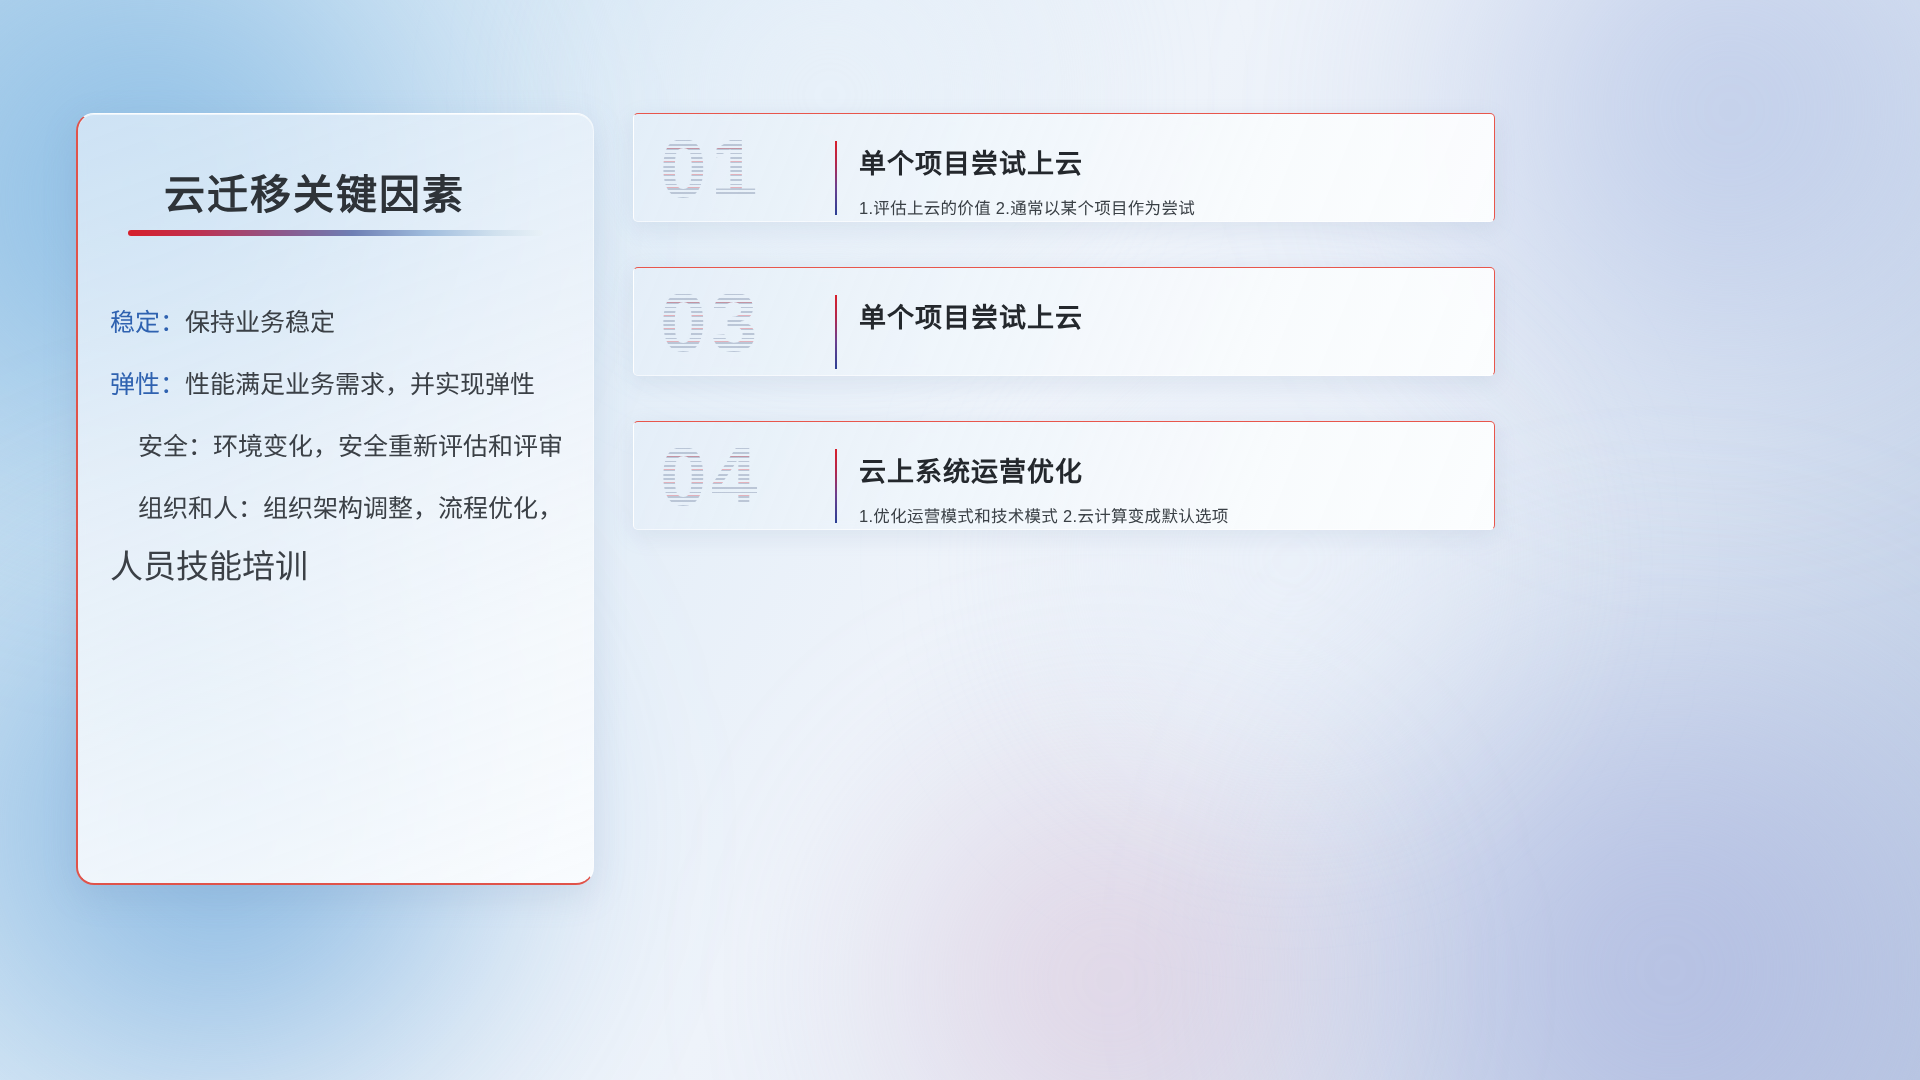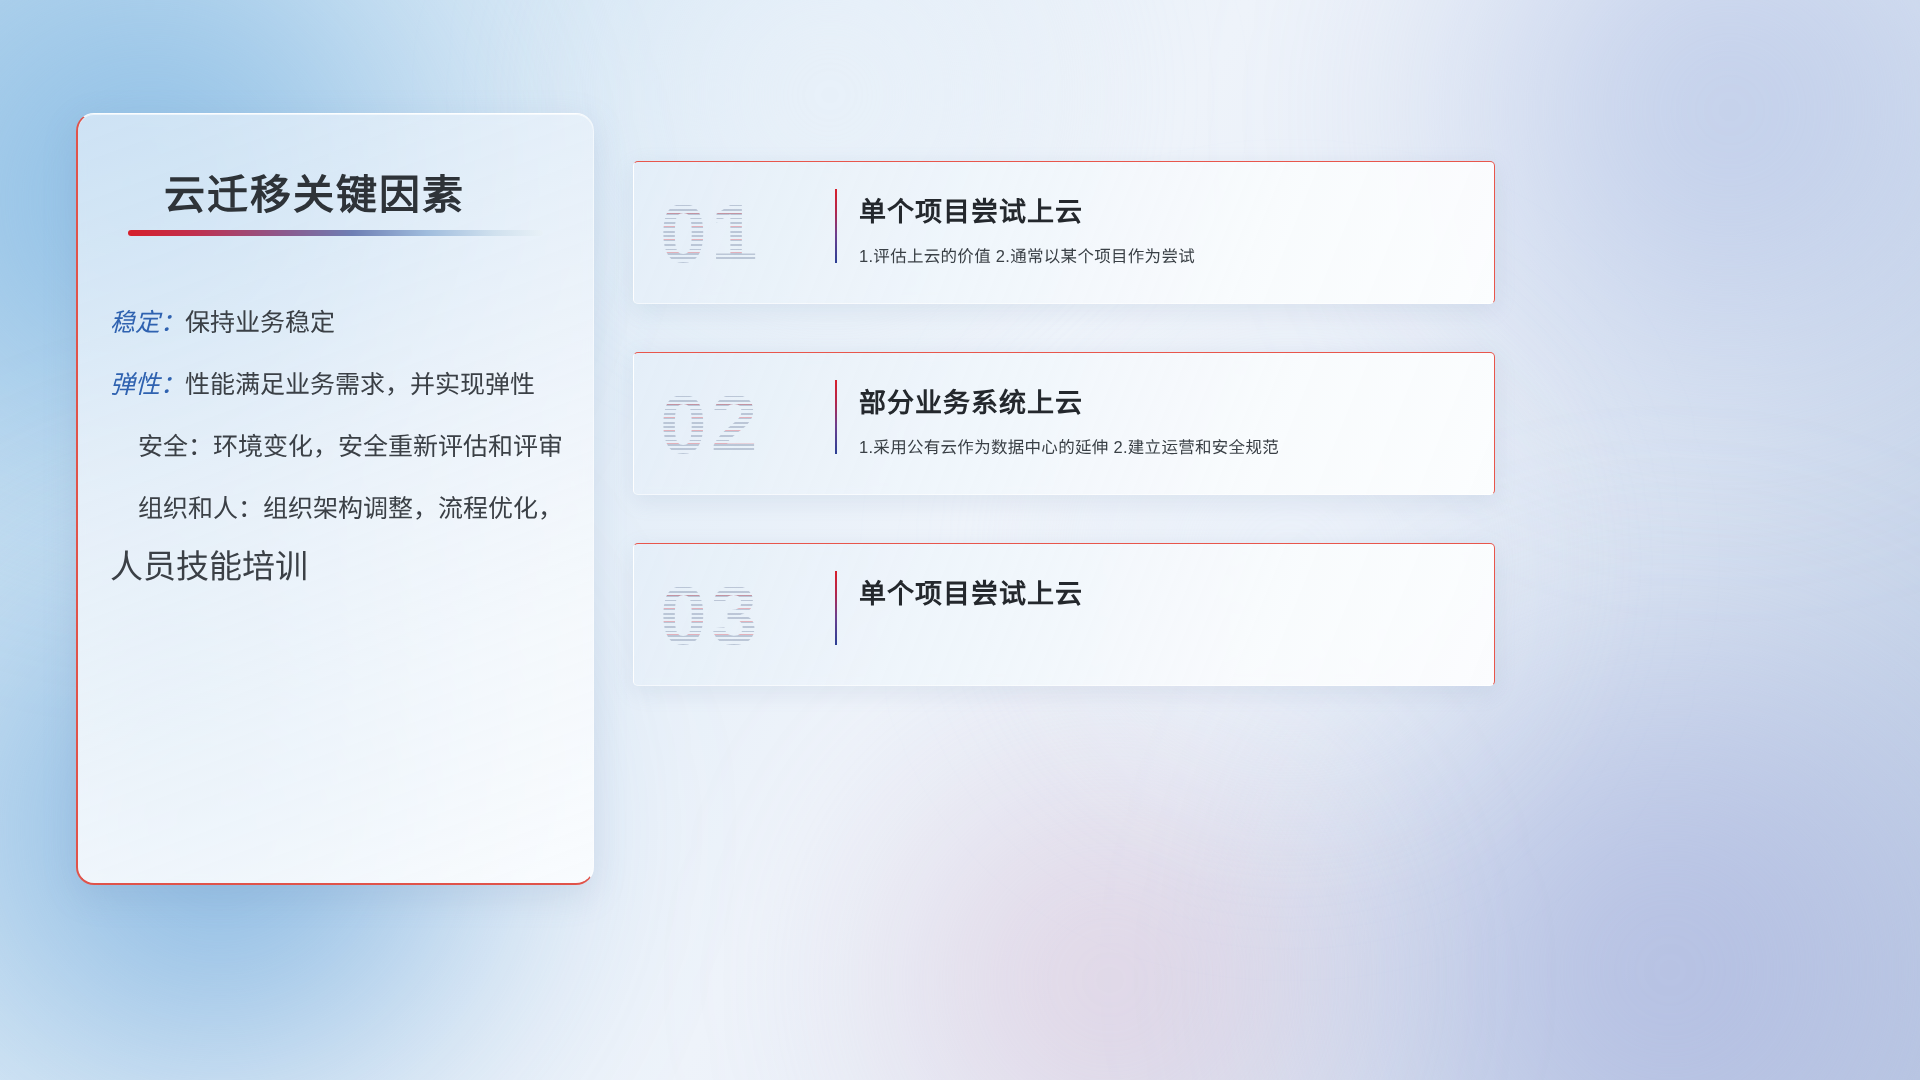--- a/index.html
+++ b/index.html
@@ -59,40 +59,39 @@
     background:linear-gradient(90deg,#d61f2b 0%,#c0304f 16%,#8a5a8e 38%,
                                #6e7fb4 54%,#9fbcdd 72%,#cfe0ee 88%,#e8f1f7 100%);
   }
   #factor-list{ position:absolute; left:32px; top:196px; right:20px; }
   .factor-row{
     display:flex; align-items:baseline;
     font-size:25px; line-height:1; margin-bottom:37px; white-space:nowrap;
   }
   .factor-row:last-child{ margin-bottom:0; }
   .f-label{ font-weight:normal; }
-  .f-label.blue{ color:#2f62b0;font-style:italic; }
+  .f-label.blue{ color:#2f62b0; }
   .f-label.gray{ color:#3b4046;margin-left:28px; }
   .f-text{ color:#3b4046; }
   .factor-cont{ font-size:33px; color:#3b4046; line-height:1; margin-top:-8px; }
 
   
   #cards{ position:absolute; left:633px; top:113px; width:862px; }
   .card{
-    position:relative; height:143px; margin-bottom:45px;
+    position:relative; height:109px; margin-bottom:45px;
     border-radius:5px;
     background:linear-gradient(112deg, rgba(228,238,248,.80) 0%, rgba(240,246,251,.88) 40%,
                                         rgba(249,251,253,.95) 72%, rgba(252,253,254,.97) 100%);
     border-top:1.6px solid #e8564c;
     border-right:1.6px solid #e8564c;
     border-bottom:1px solid rgba(255,255,255,.6);
     border-left:1px solid rgba(255,255,255,.6);
     box-shadow:0 6px 22px rgba(110,140,180,.14);
     backdrop-filter:blur(5px);
     overflow:hidden;
-    margin-top:48px;
   }
   .card:last-child{ margin-bottom:0; }
   .card-num{
     position:absolute; left:26px; top:50%; transform:translateY(-50%);
     width:160px; height:92px;
     font-size:84px; font-weight:bold; letter-spacing:4px;
     line-height:92px; text-align:left; color:#000;
     background-image:repeating-linear-gradient(
         180deg,
         rgba(150,163,186,.55) 0px, rgba(150,163,186,.55) 1.6px,
@@ -171,33 +170,33 @@
   <article class="card">
     <div class="card-num">01</div>
     <div class="card-num-tint">01</div>
     <div class="card-divider"></div>
     <div class="card-body">
       <div class="card-title">单个项目尝试上云</div>
       <div class="card-desc">1.评估上云的价值   2.通常以某个项目作为尝试</div>
     </div>
   </article>
 
-  <article class="card">
-    <div class="card-num">02</div>
-    <div class="card-num-tint">02</div>
-    <div class="card-divider"></div>
-    <div class="card-body">
-      <div class="card-title">部分业务系统上云</div>
-      <div class="card-desc">1.采用公有云作为数据中心的延伸   2.建立运营和安全规范</div>
-    </div>
-  </article>
 
   <article class="card">
     <div class="card-num">03</div>
     <div class="card-num-tint">03</div>
     <div class="card-divider"></div>
     <div class="card-body">
       <div class="card-title">单个项目尝试上云</div>
     </div>
   </article>
 
+  <article class="card">
+    <div class="card-num">04</div>
+    <div class="card-num-tint">04</div>
+    <div class="card-divider"></div>
+    <div class="card-body">
+      <div class="card-title">云上系统运营优化</div>
+      <div class="card-desc">1.优化运营模式和技术模式   2.云计算变成默认选项</div>
+    </div>
+  </article>
 
 </section>
 
 </body></html>

